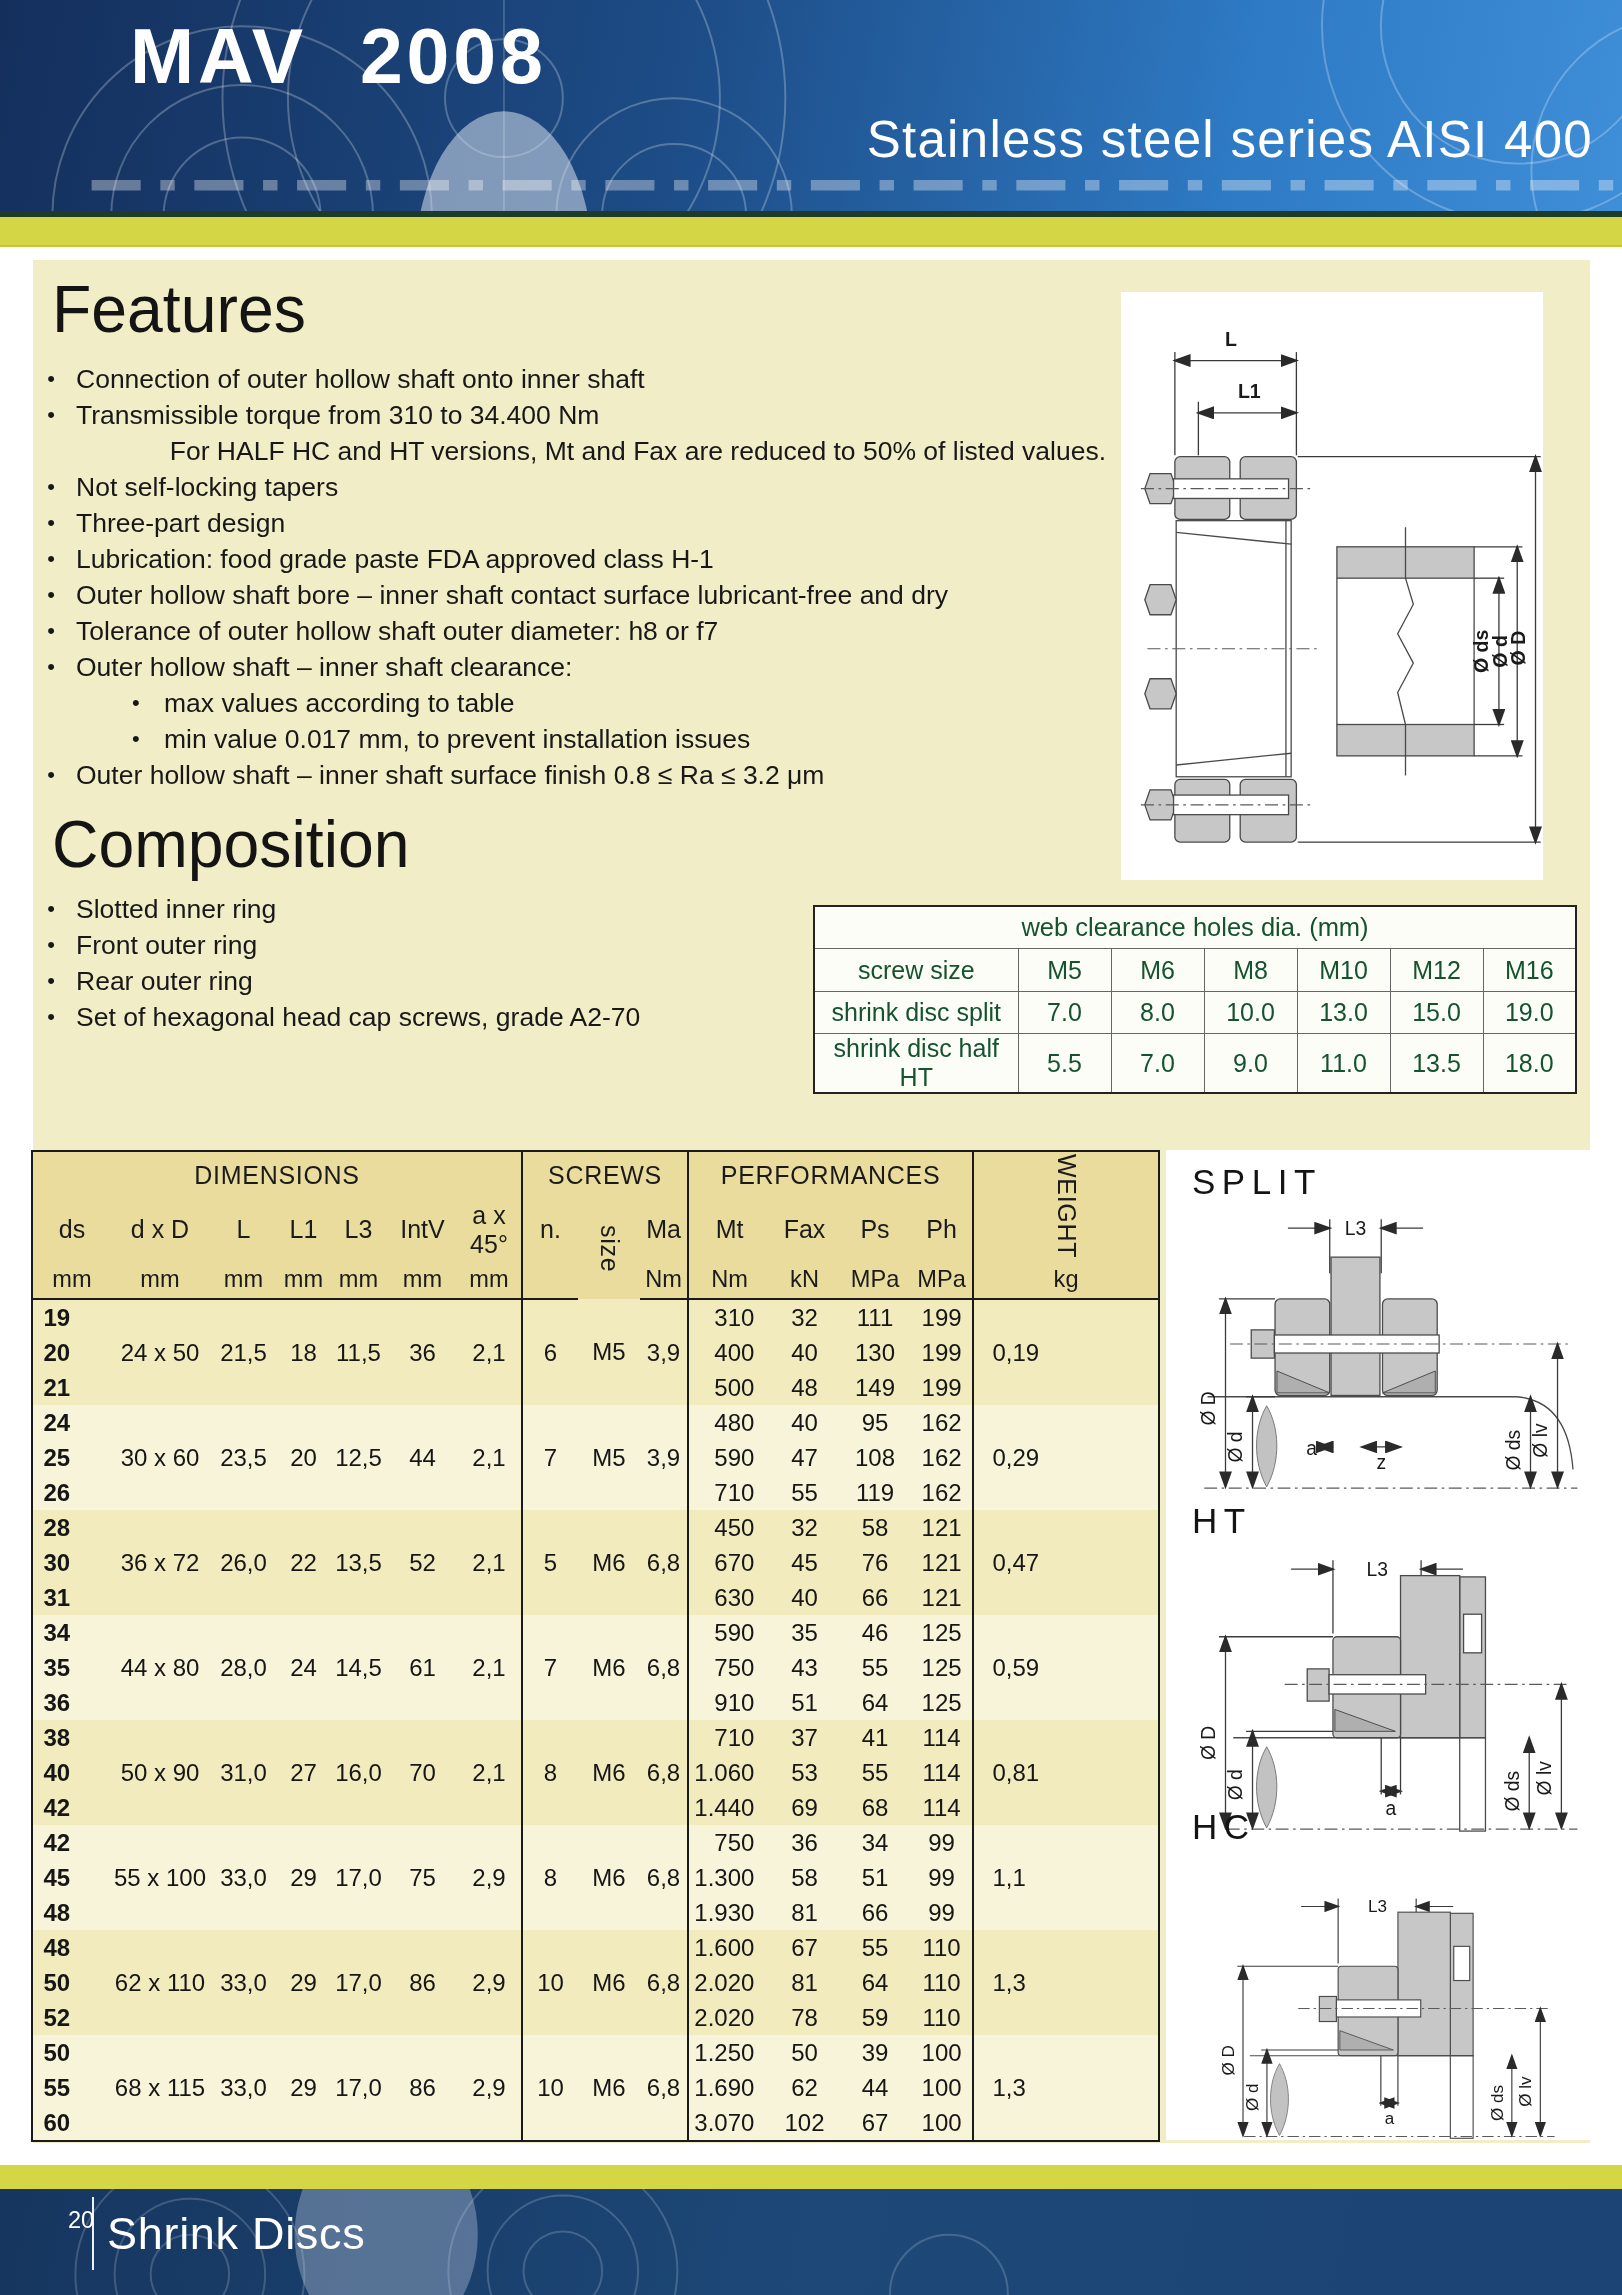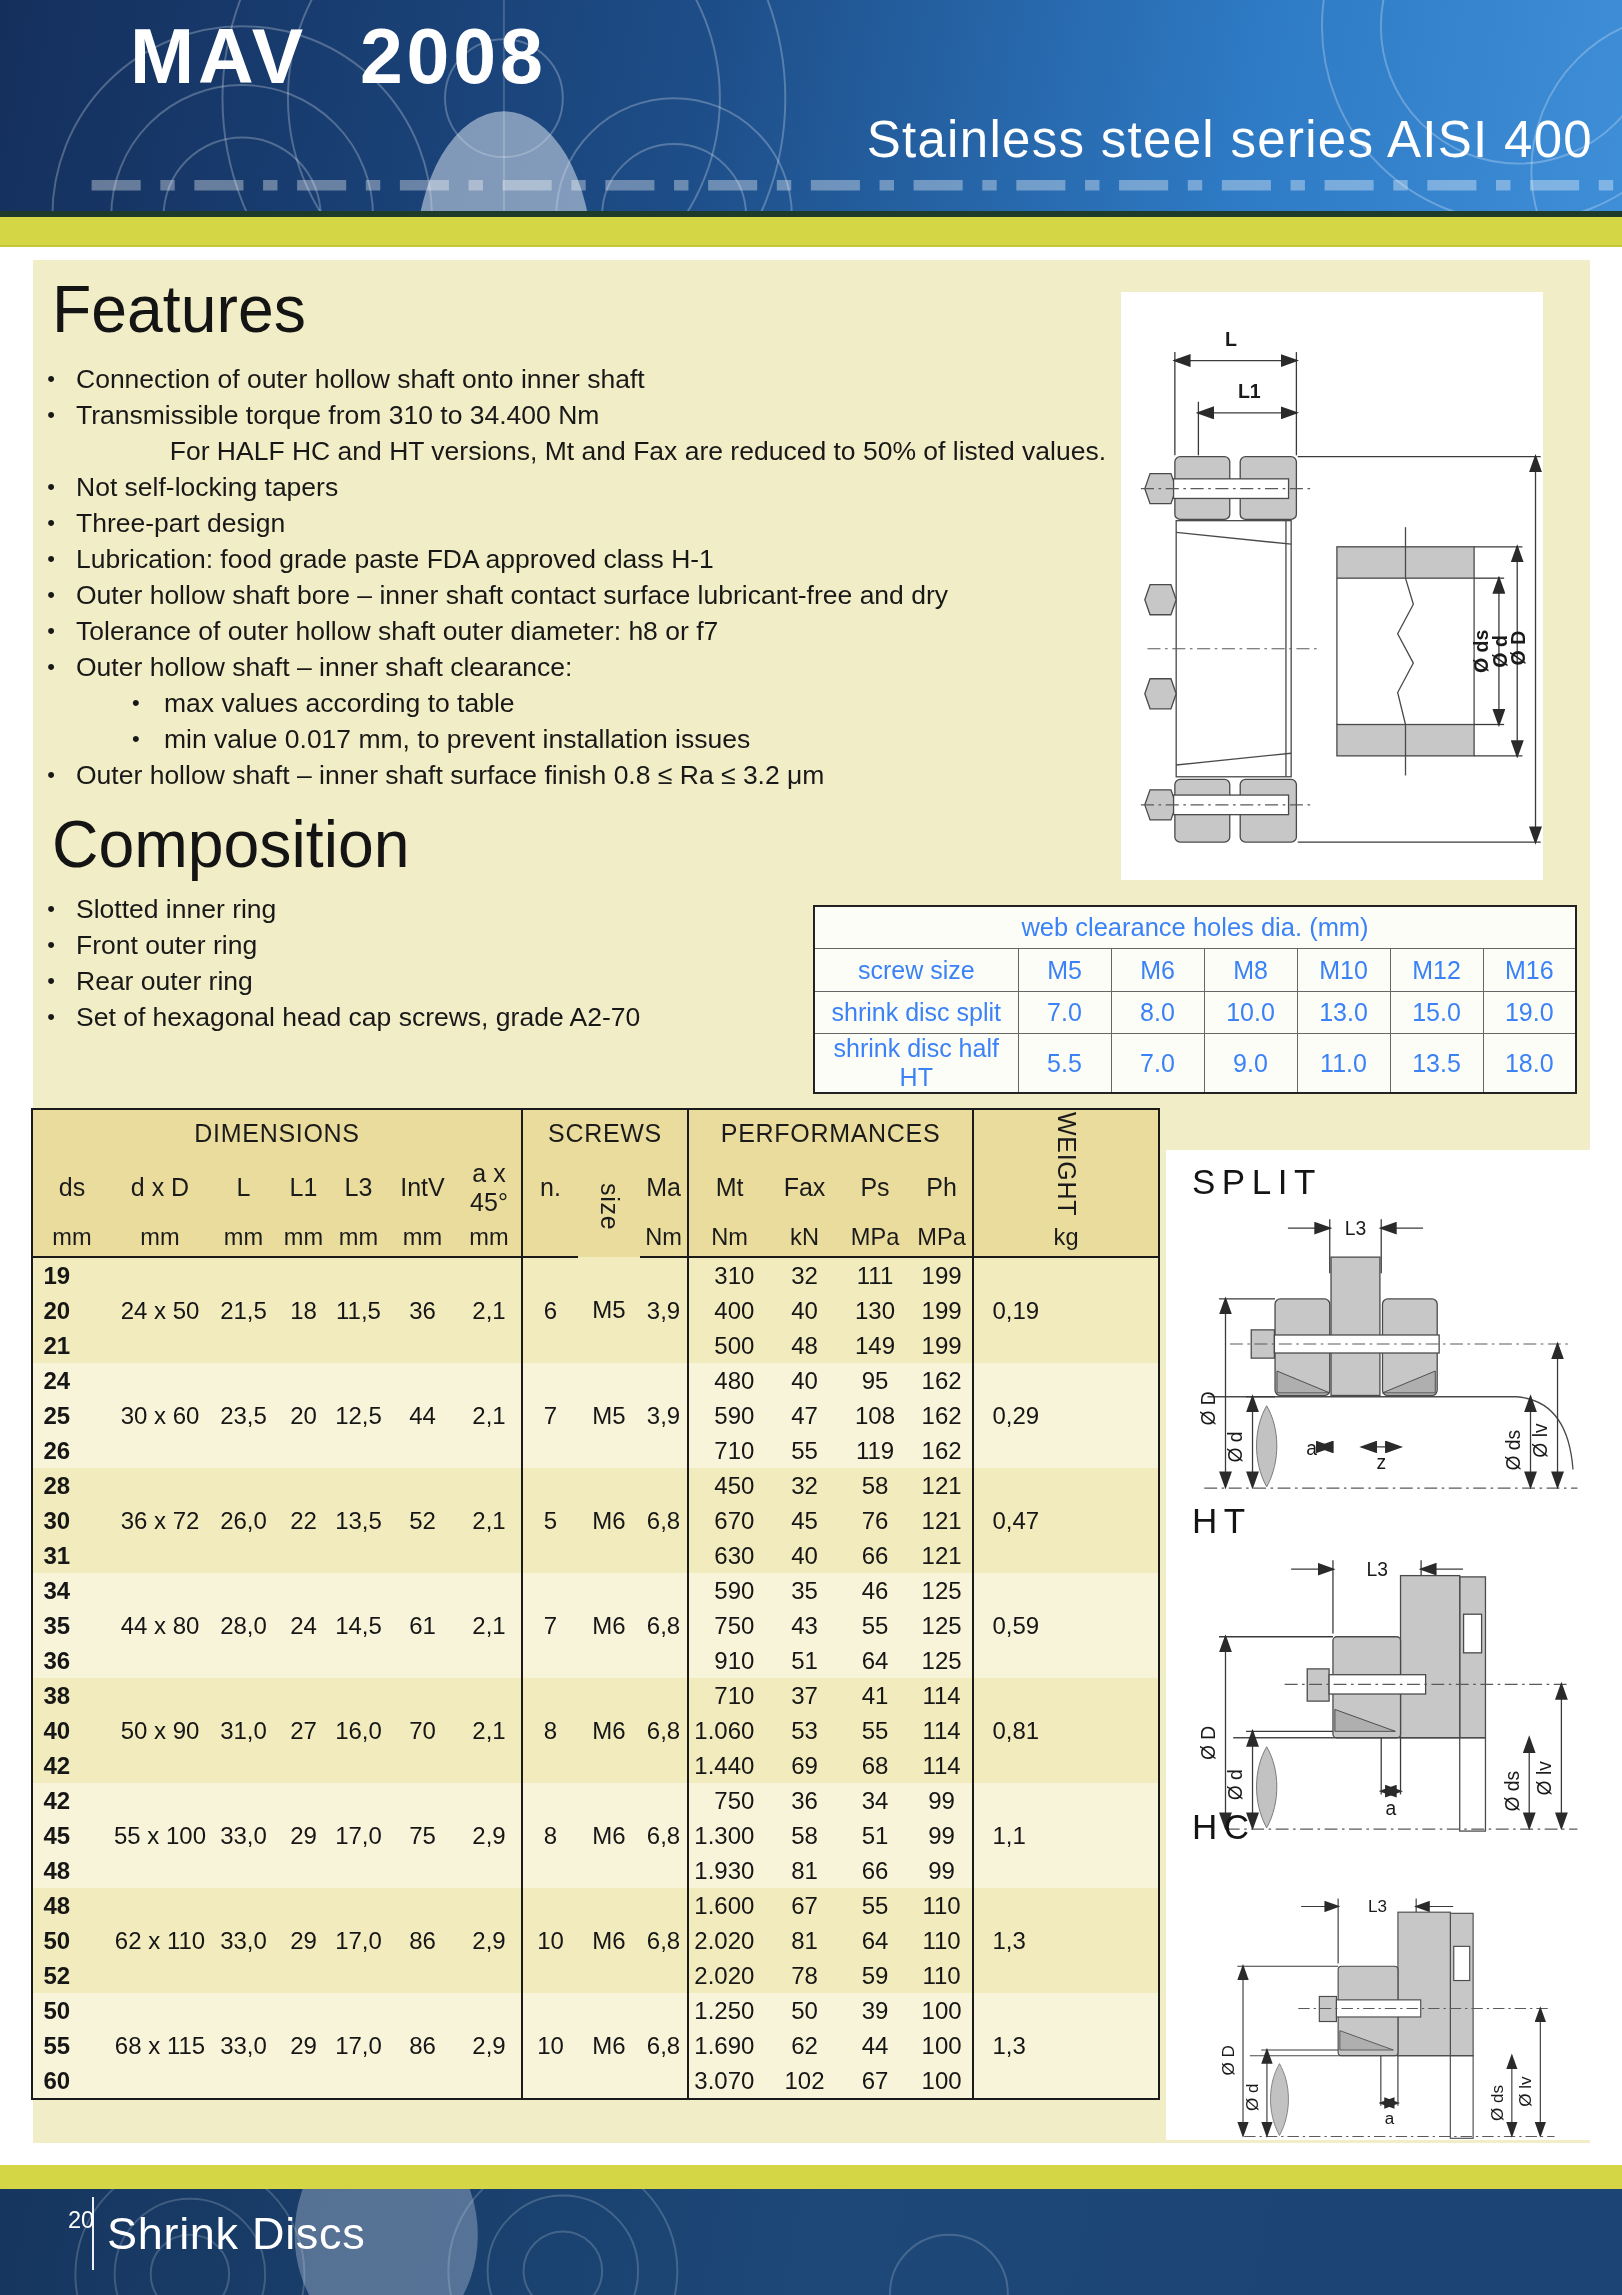--- a/index.html
+++ b/index.html
@@ -44,28 +44,28 @@
   .bullet-row.lvl0{padding-left:30px;text-align:right;}
   .bullet-row.lvl2{padding-left:118px;}
   .bullet-row.lvl2 .blt{left:86px;}
   
   .main-drawing-box{position:absolute;left:1121px;top:292px;width:422px;height:588px;background:#ffffff;}
   
   .clearance-table{
     position:absolute;left:813px;top:905px;width:762px;border-collapse:collapse;
     background:#fdfdf8;font-size:25px;table-layout:fixed;
   }
-  .clearance-table td{border:1.3px solid #666;text-align:center;padding:0;color:#3b82f6;}
+  .clearance-table td{border:1.3px solid #666;text-align:center;padding:0;color:#14532d;}
   .clearance-table{border:2px solid #222;}
   .clearance-table .ct-title{height:41px;font-size:25.5px;}
   .clearance-table .ct-head td{height:42px;}
   .clearance-table .ct-row td{height:41px;}
   
   .main-table{
-    position:absolute;left:31px;top:1108px;width:1127px;border-collapse:collapse;table-layout:fixed;
+    position:absolute;left:31px;top:1150px;width:1127px;border-collapse:collapse;table-layout:fixed;
     font-size:24px;border:2px solid #1a1a1a;
   }
   .main-table th{font-weight:normal;background:#eadc9c;padding:0;}
   .main-table thead tr.h1 th{height:46px;font-size:25px;letter-spacing:0.7px;}
   .main-table thead tr.h2 th{height:63px;font-size:25px;}
   .main-table thead tr.h3 th{height:37px;font-size:23.6px;border-bottom:2px solid #1a1a1a;}
   .main-table .sec-r{border-right:2px solid #1a1a1a;}
   .main-table .vert-th{writing-mode:vertical-rl;text-align:center;font-size:22px;letter-spacing:0.7px;}
   .main-table td{padding:0;text-align:center;height:35px;color:#161616;}
   .main-table tr.grp-dark{background:#f1ebbd;}

